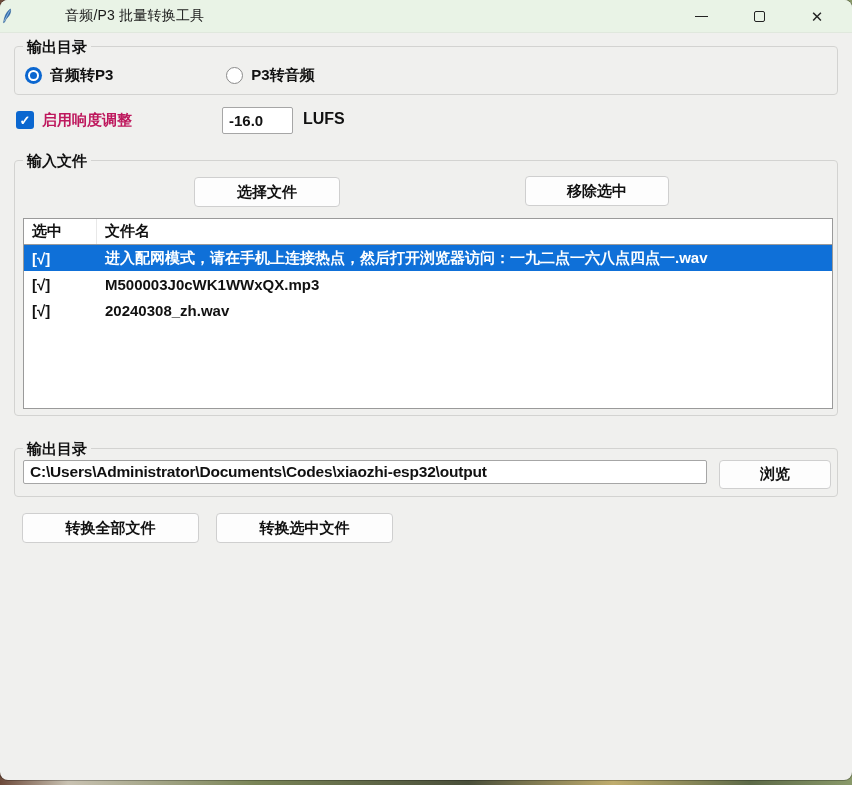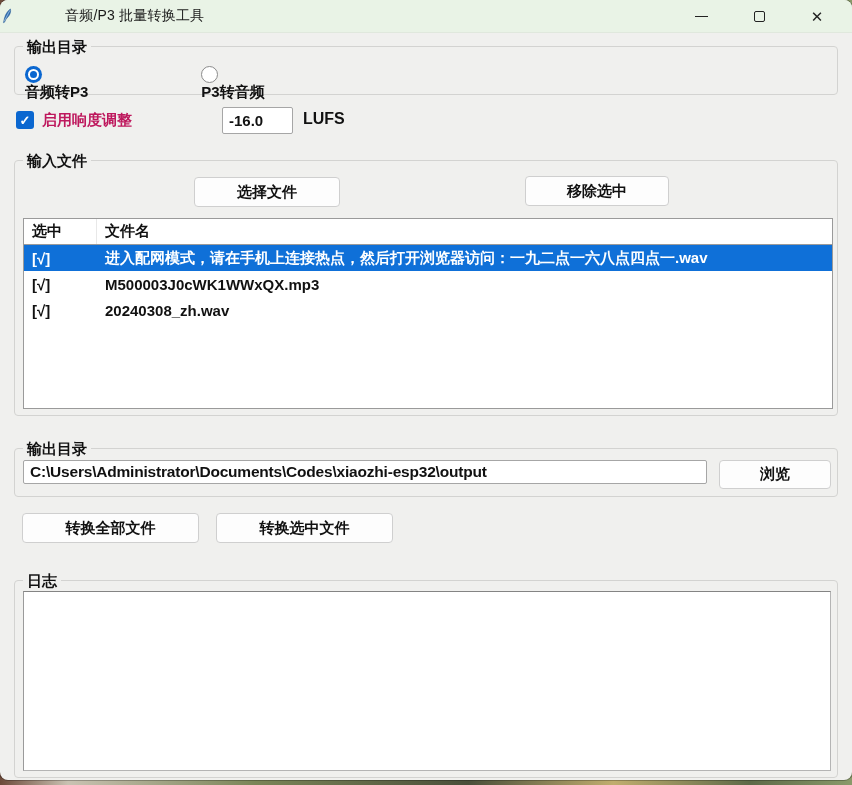--- a/index.html
+++ b/index.html
@@ -31,21 +31,21 @@
   .groupbox {
     position:absolute; border:1px solid #d3d3d1; border-radius:4px; background:#f0f0ee;
   }
   .gb-label {
     position:absolute; top:-10px; left:8px; padding:0 4px; background:#f0f0ee;
     font-size:15px; font-weight:700; color:#111; white-space:nowrap; line-height:19px;
   }
   
   .mode-group { left:14px; top:46px; width:824px; height:49px; }
   .radio-row { position:absolute; left:10px; top:19px; display:flex; align-items:center; }
-  .radio-opt { display:flex; align-items:flex-start; cursor:default;flex-direction:column; }
+  .radio-opt { display:flex; align-items:center; cursor:default; }
   .radio-opt + .radio-opt { margin-left:113px; }
   .radio { width:17px; height:17px; border-radius:50%; margin-right:8px; position:relative; flex:0 0 auto; }
   .radio.on { background:var(--accent); }
   .radio.on::after { content:""; position:absolute; inset:3px; border-radius:50%; border:2px solid #fff; }
   .radio.off { background:#fff; border:1px solid #8b8b8b; }
   .radio-label { font-size:15px; font-weight:700; color:#111; }
   
   .loud-row { position:absolute; left:16px; top:106px; height:28px; display:flex; align-items:center; }
   .checkbox {
     width:18px; height:18px; border-radius:3px; background:var(--accent); color:#fff;
@@ -168,18 +168,14 @@
 
   <div class="groupbox output-group">
     <span class="gb-label">输出目录</span>
     <input class="entry out-entry" value="C:\Users\Administrator\Documents\Codes\xiaozhi-esp32\output" style="">
     <div class="btn btn-browse">浏览</div>
   </div>
 
   <div class="btn btn-convert-all">转换全部文件</div>
   <div class="btn btn-convert-sel">转换选中文件</div>
 
-  <div class="groupbox log-group">
-    <span class="gb-label">日志</span>
-    <div class="log-area"></div>
-  </div>
 
 </div>
 
 </body></html>

